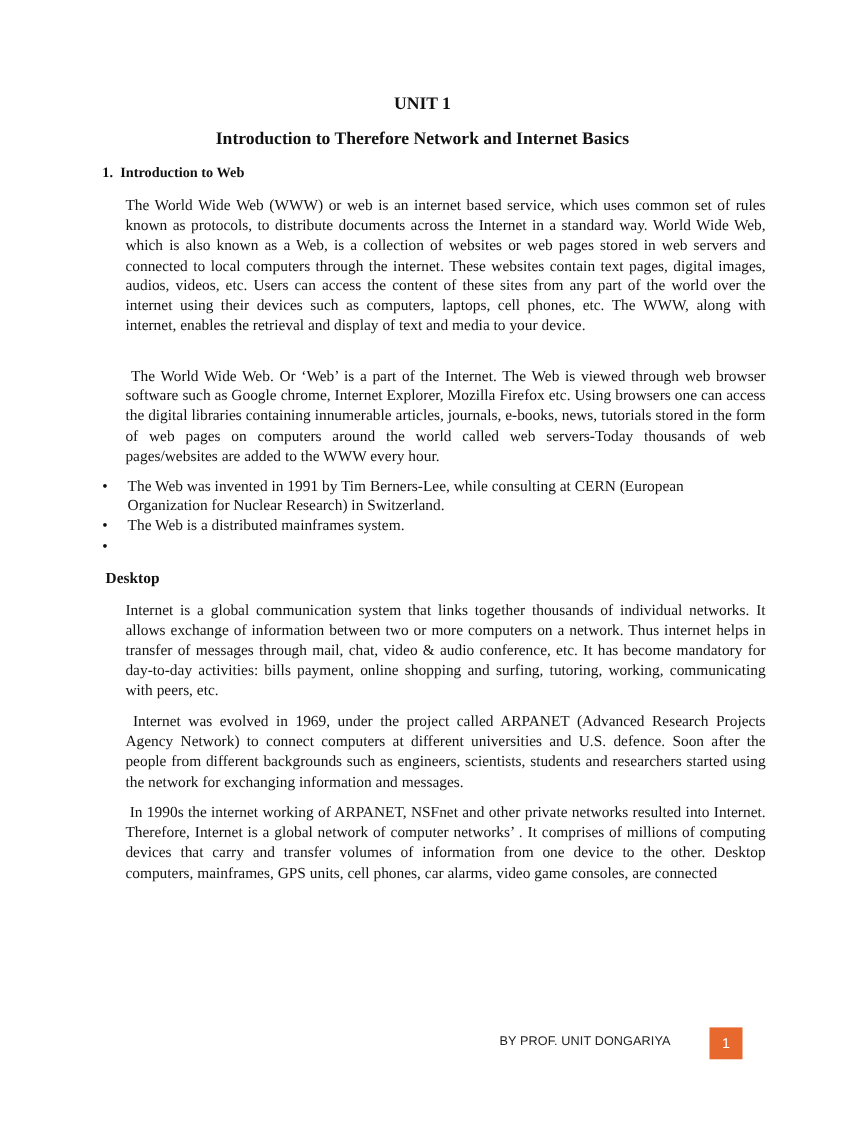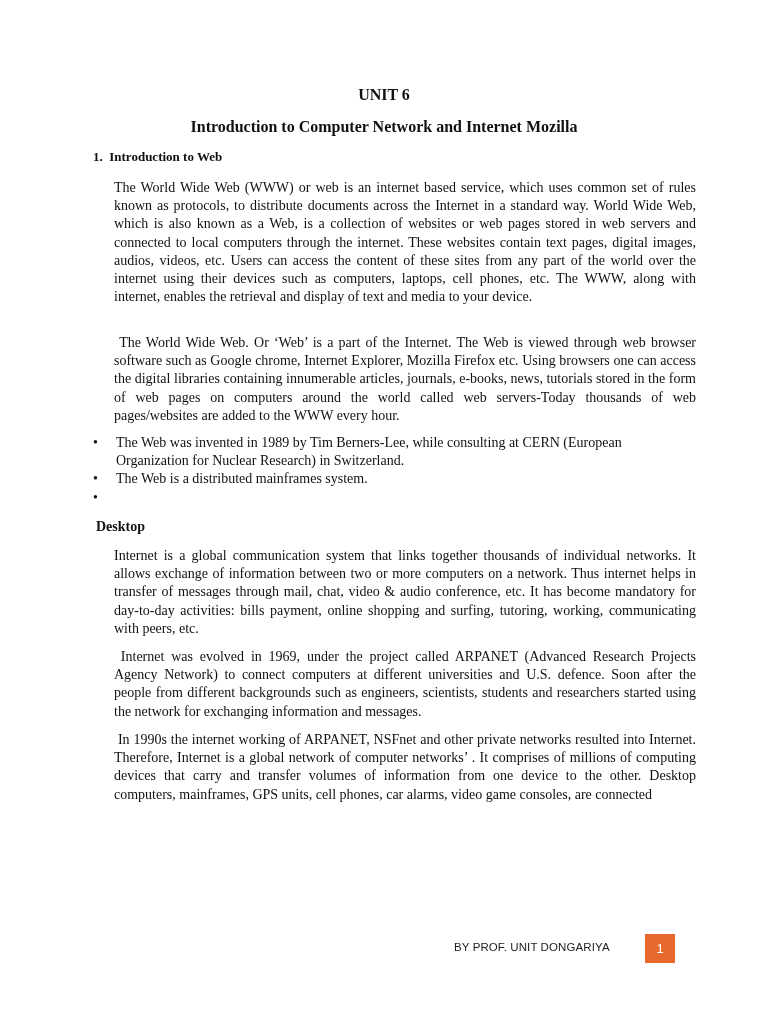--- a/index.html
+++ b/index.html
@@ -13,29 +13,29 @@
   .bullets li { position:relative; padding-left:23px; }
   .bullets li .dot { position:absolute; left:0; top:0; }
   .h2 { position:absolute; top:519px; left:3px; font-weight:bold; font-size:14px; }
   .footer-text { position:absolute; top:941px; left:454px; font-family:"Liberation Sans", sans-serif; font-size:11.5px; color:#222; letter-spacing:0.1px; }
   .page-badge { position:absolute; top:934px; left:645px; width:30px; height:29px; background:#e8692d; color:#fff; font-family:"Liberation Sans", sans-serif; font-size:13px; display:flex; align-items:center; justify-content:center; }
 </style>
 </head>
 <body>
 
 <div class="page">
-  <div class="unit">UNIT 6</div>
-  <div class="subtitle">Introduction to Computer Network and Internet Mozilla</div>
+  <div class="unit">UNIT 1</div>
+  <div class="subtitle">Introduction to Therefore Network and Internet Basics</div>
   <div class="h1" style="white-space:pre;">1.  Introduction to Web</div>
 
   <div class="p" style="top:179px;">The World Wide Web (WWW) or web is an internet based service, which uses common set of rules known as protocols, to distribute documents across the Internet in a standard way. World Wide Web, which is also known as a Web, is a collection of websites or web pages stored in web servers and connected to local computers through the internet. These websites contain text pages, digital images, audios, videos, etc. Users can access the content of these sites from any part of the world over the internet using their devices such as computers, laptops, cell phones, etc. The WWW, along with internet, enables the retrieval and display of text and media to your device.</div>
   <div class="p" style="top:334px; white-space:pre-wrap;"> The World Wide Web. Or ‘Web’ is a part of the Internet. The Web is viewed through web browser software such as Google chrome, Internet Explorer, Mozilla Firefox etc. Using browsers one can access the digital libraries containing innumerable articles, journals, e-books, news, tutorials stored in the form of web pages on computers around the world called web servers-Today thousands of web pages/websites are added to the WWW every hour.</div>
 
   <ul class="bullets">
-    <li><span class="dot">•</span><span>The Web was invented in 1989 by Tim Berners-Lee, while consulting at CERN (European Organization for Nuclear Research) in Switzerland.</span></li>
+    <li><span class="dot">•</span><span>The Web was invented in 1991 by Tim Berners-Lee, while consulting at CERN (European Organization for Nuclear Research) in Switzerland.</span></li>
     <li><span class="dot">•</span><span>The Web is a distributed mainframes system.</span></li>
     <li><span class="dot">•</span></li>
   </ul>
 
   <div class="h2">Desktop</div>
 
   <div class="p" style="top:547px;">Internet is a global communication system that links together thousands of individual networks. It allows exchange of information between two or more computers on a network. Thus internet helps in transfer of messages through mail, chat, video &amp; audio conference, etc. It has become mandatory for day-to-day activities: bills payment, online shopping and surfing, tutoring, working, communicating with peers, etc.</div>
   <div class="p" style="top:648px; white-space:pre-wrap;"> Internet was evolved in 1969, under the project called ARPANET (Advanced Research Projects Agency Network) to connect computers at different universities and U.S. defence. Soon after the people from different backgrounds such as engineers, scientists, students and researchers started using the network for exchanging information and messages.</div>
   <div class="p" style="top:731px; white-space:pre-wrap;"> In 1990s the internet working of ARPANET, NSFnet and other private networks resulted into Internet. Therefore, Internet is a global network of computer networks’ . It comprises of millions of computing devices that carry and transfer volumes of information from one device to the other. Desktop computers, mainframes, GPS units, cell phones, car alarms, video game consoles, are connected</div>
 </div>

